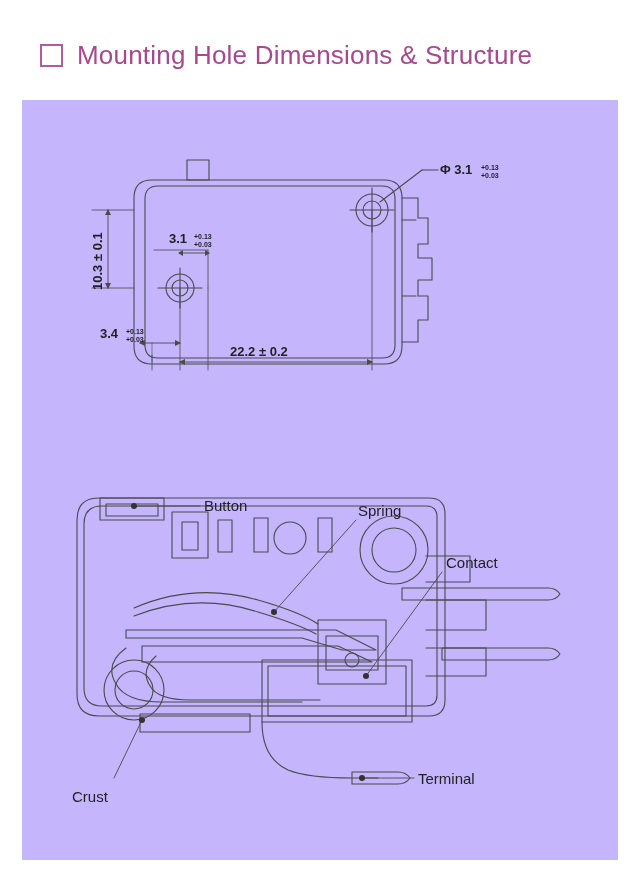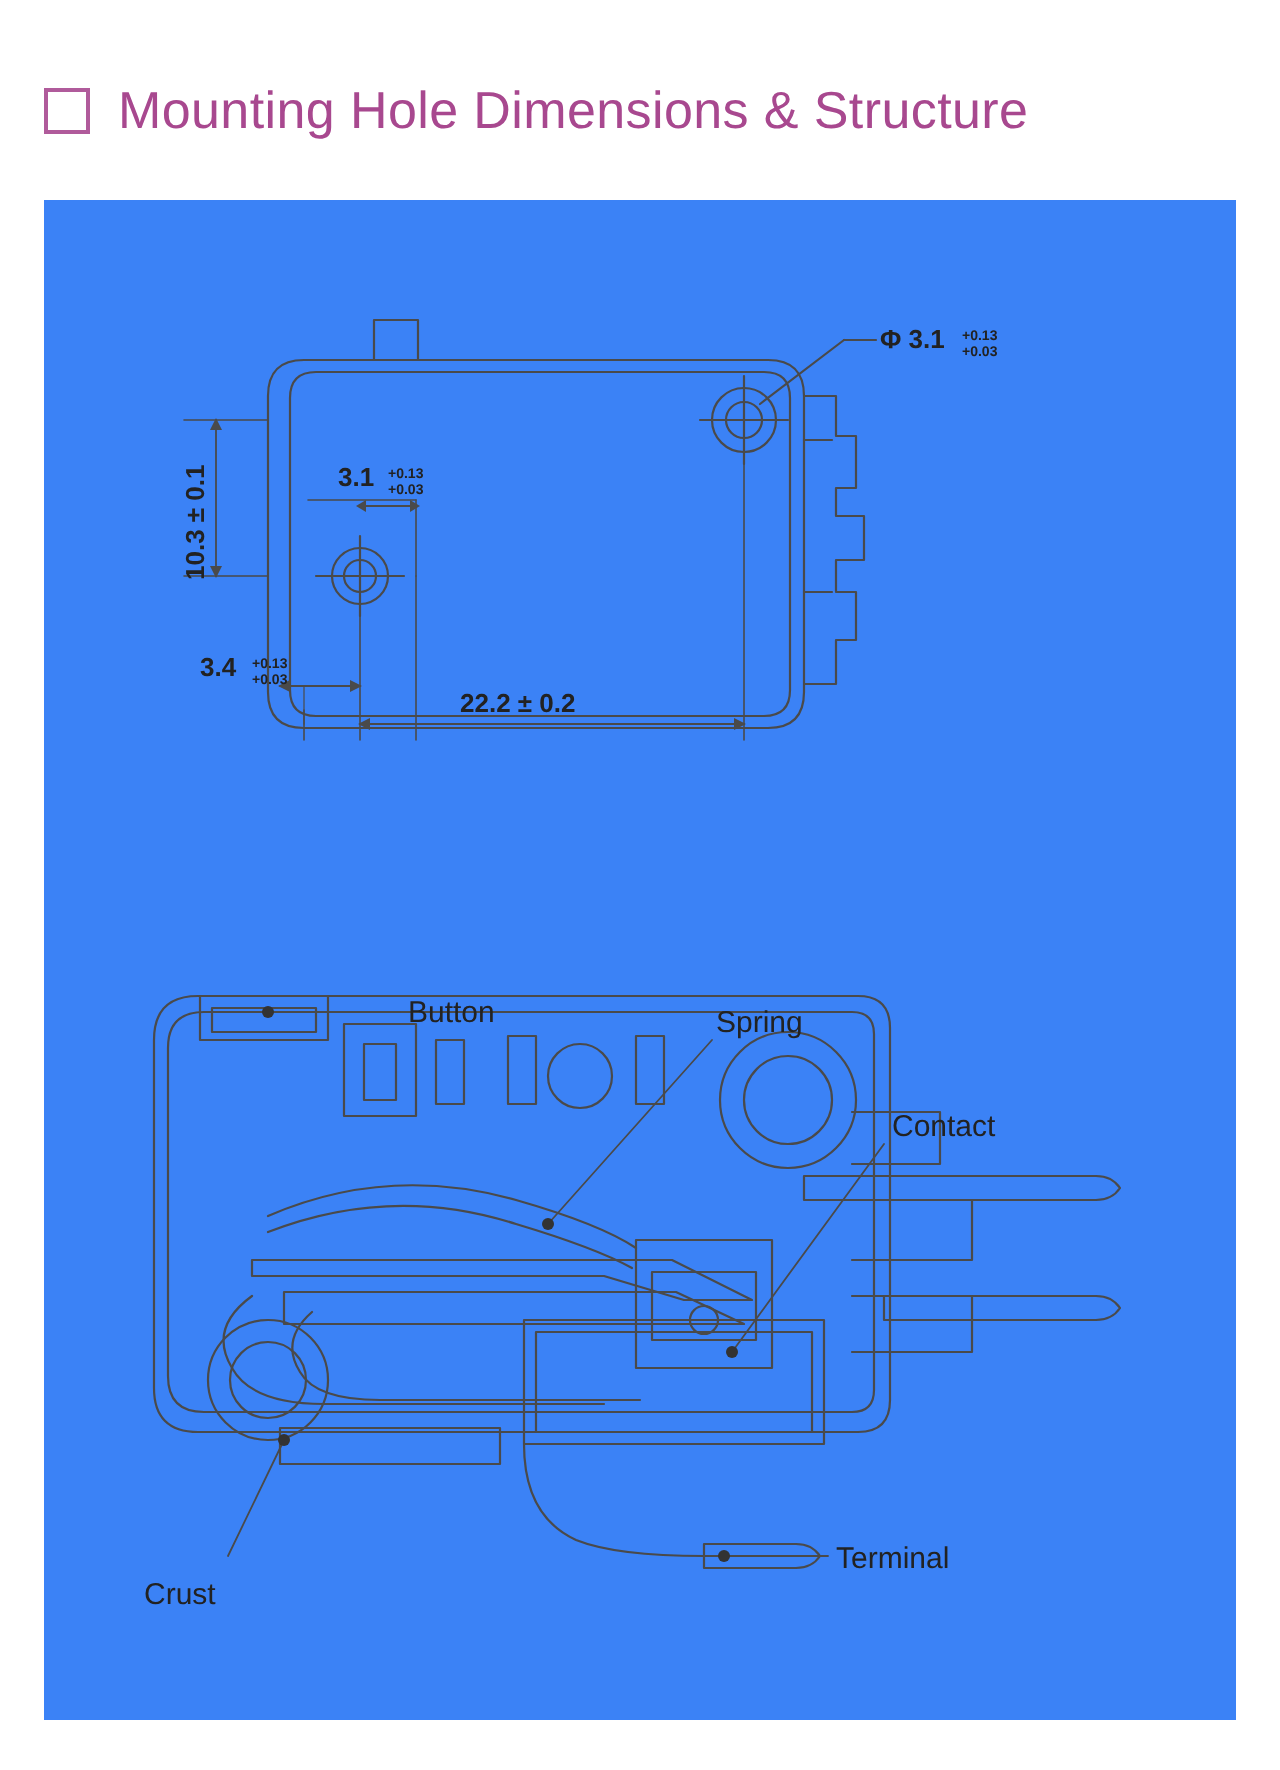--- a/index.html
+++ b/index.html
@@ -24,21 +24,21 @@
 
   
   .header {
     position: absolute;
     left: 0;
     top: 30px;
     width: 640px;
     height: 50px;
     display: flex;
     align-items: center;
-    padding-left: 22px;
+    padding-left: 40px;
     box-sizing: border-box;
   }
   .header-marker {
     width: 19px;
     height: 19px;
     border: 2px solid #b05b9b;
     margin-right: 14px;
     flex: 0 0 auto;
   }
   .header-title {
@@ -49,21 +49,21 @@
     white-space: nowrap;
   }
 
   
   .figure-panel {
     position: absolute;
     left: 22px;
     top: 100px;
     width: 596px;
     height: 760px;
-    background: #3b82f6;
+    background: #c4b5fd;
   }
 
   .figure-svg {
     position: absolute;
     left: 0;
     top: 0;
   }
 
   text {
     font-family: "Liberation Sans", sans-serif;

